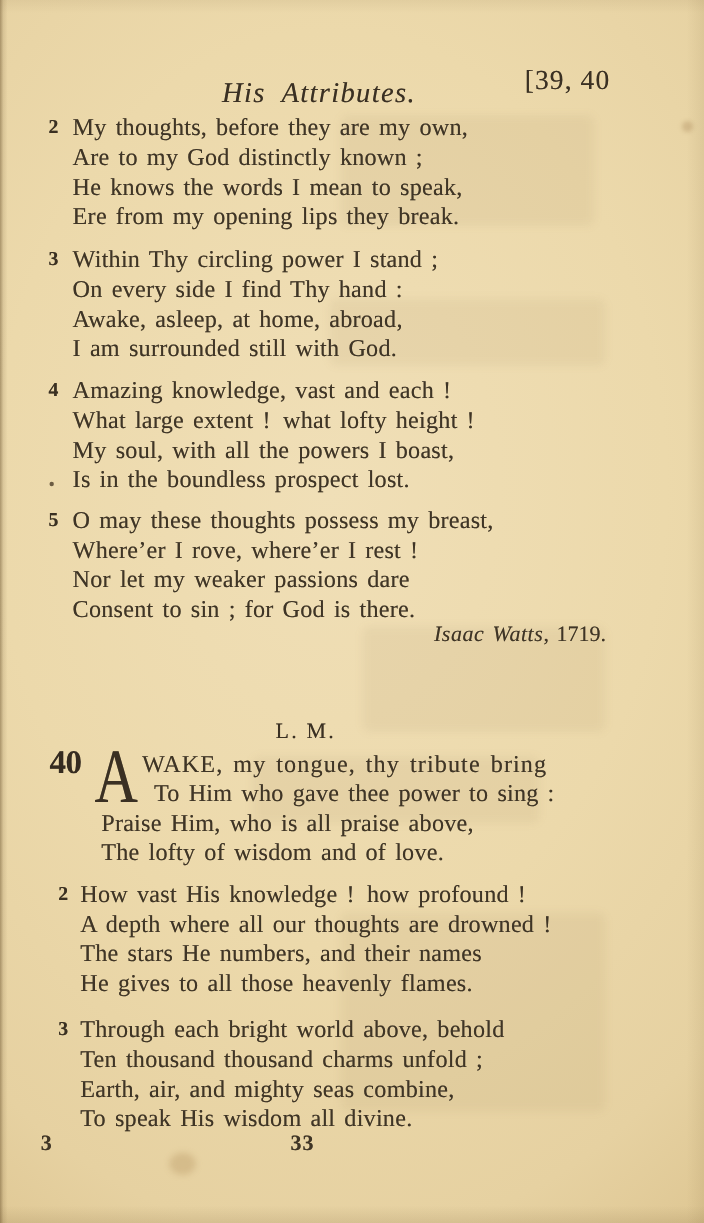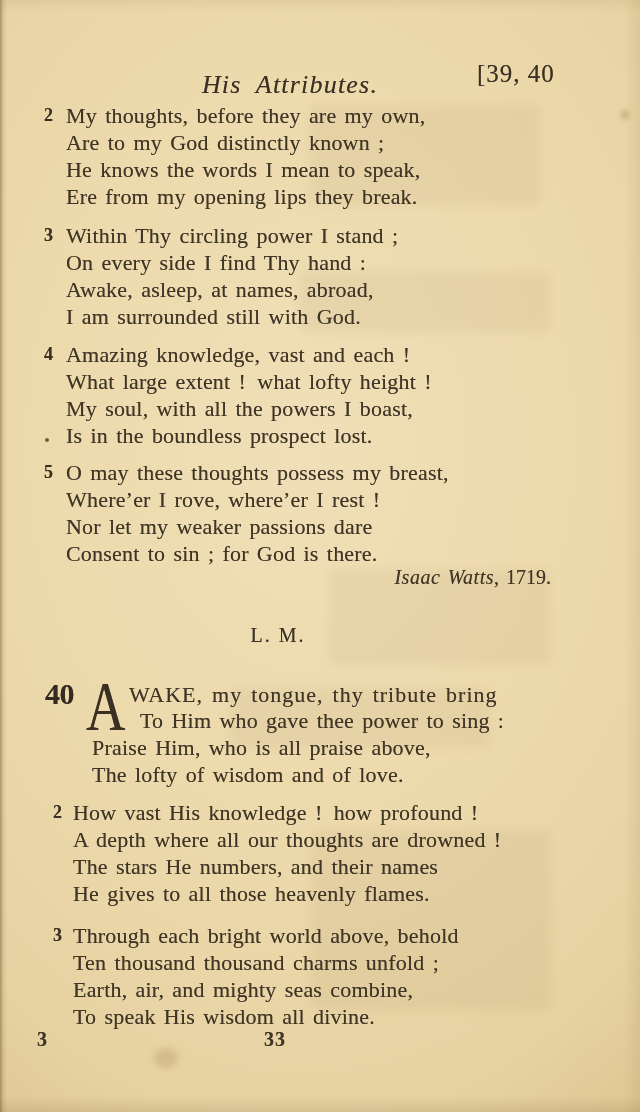--- a/index.html
+++ b/index.html
@@ -44,21 +44,21 @@
   .h40v .vnum{left:53px;}
   .h40v .vlines{left:73px;}
   
   .attribution{
     position:absolute;left:18px;top:564px;width:533px;text-align:right;
     font-size:20px;line-height:26px;word-spacing:2px;
   }
   .attribution .name{font-style:italic;letter-spacing:0.5px;}
   
   .meter{
-    position:absolute;left:0;top:622px;width:556px;text-align:center;
+    position:absolute;left:0;top:652px;width:556px;text-align:center;
     font-size:20px;line-height:26px;letter-spacing:2px;color:#3a3023;
   }
   
   .h40-number{
     position:absolute;left:45px;top:677px;
     font-size:30px;font-weight:bold;line-height:34px;letter-spacing:-0.5px;color:#352b20;
   }
   .dropcap{
     position:absolute;left:86px;top:672px;
     font-size:70px;line-height:70px;color:#3a3023;
@@ -121,21 +121,21 @@
       <div class="vline">He knows the words I mean to speak,</div>
       <div class="vline">Ere from my opening lips they break.</div>
     </div>
   </div>
 
   <div class="verse h39 txt" style="top:222px">
     <span class="vnum">3</span>
     <div class="vlines">
       <div class="vline">Within Thy circling power I stand ;</div>
       <div class="vline">On every side I find Thy hand :</div>
-      <div class="vline">Awake, asleep, at names, abroad,</div>
+      <div class="vline">Awake, asleep, at home, abroad,</div>
       <div class="vline">I am surrounded still with God.</div>
     </div>
   </div>
 
   <div class="verse h39 txt" style="top:341px">
     <span class="vnum">4</span>
     <div class="vlines">
       <div class="vline">Amazing knowledge, vast and each !</div>
       <div class="vline">What large extent ! what lofty height !</div>
       <div class="vline">My soul, with all the powers I boast,</div>

